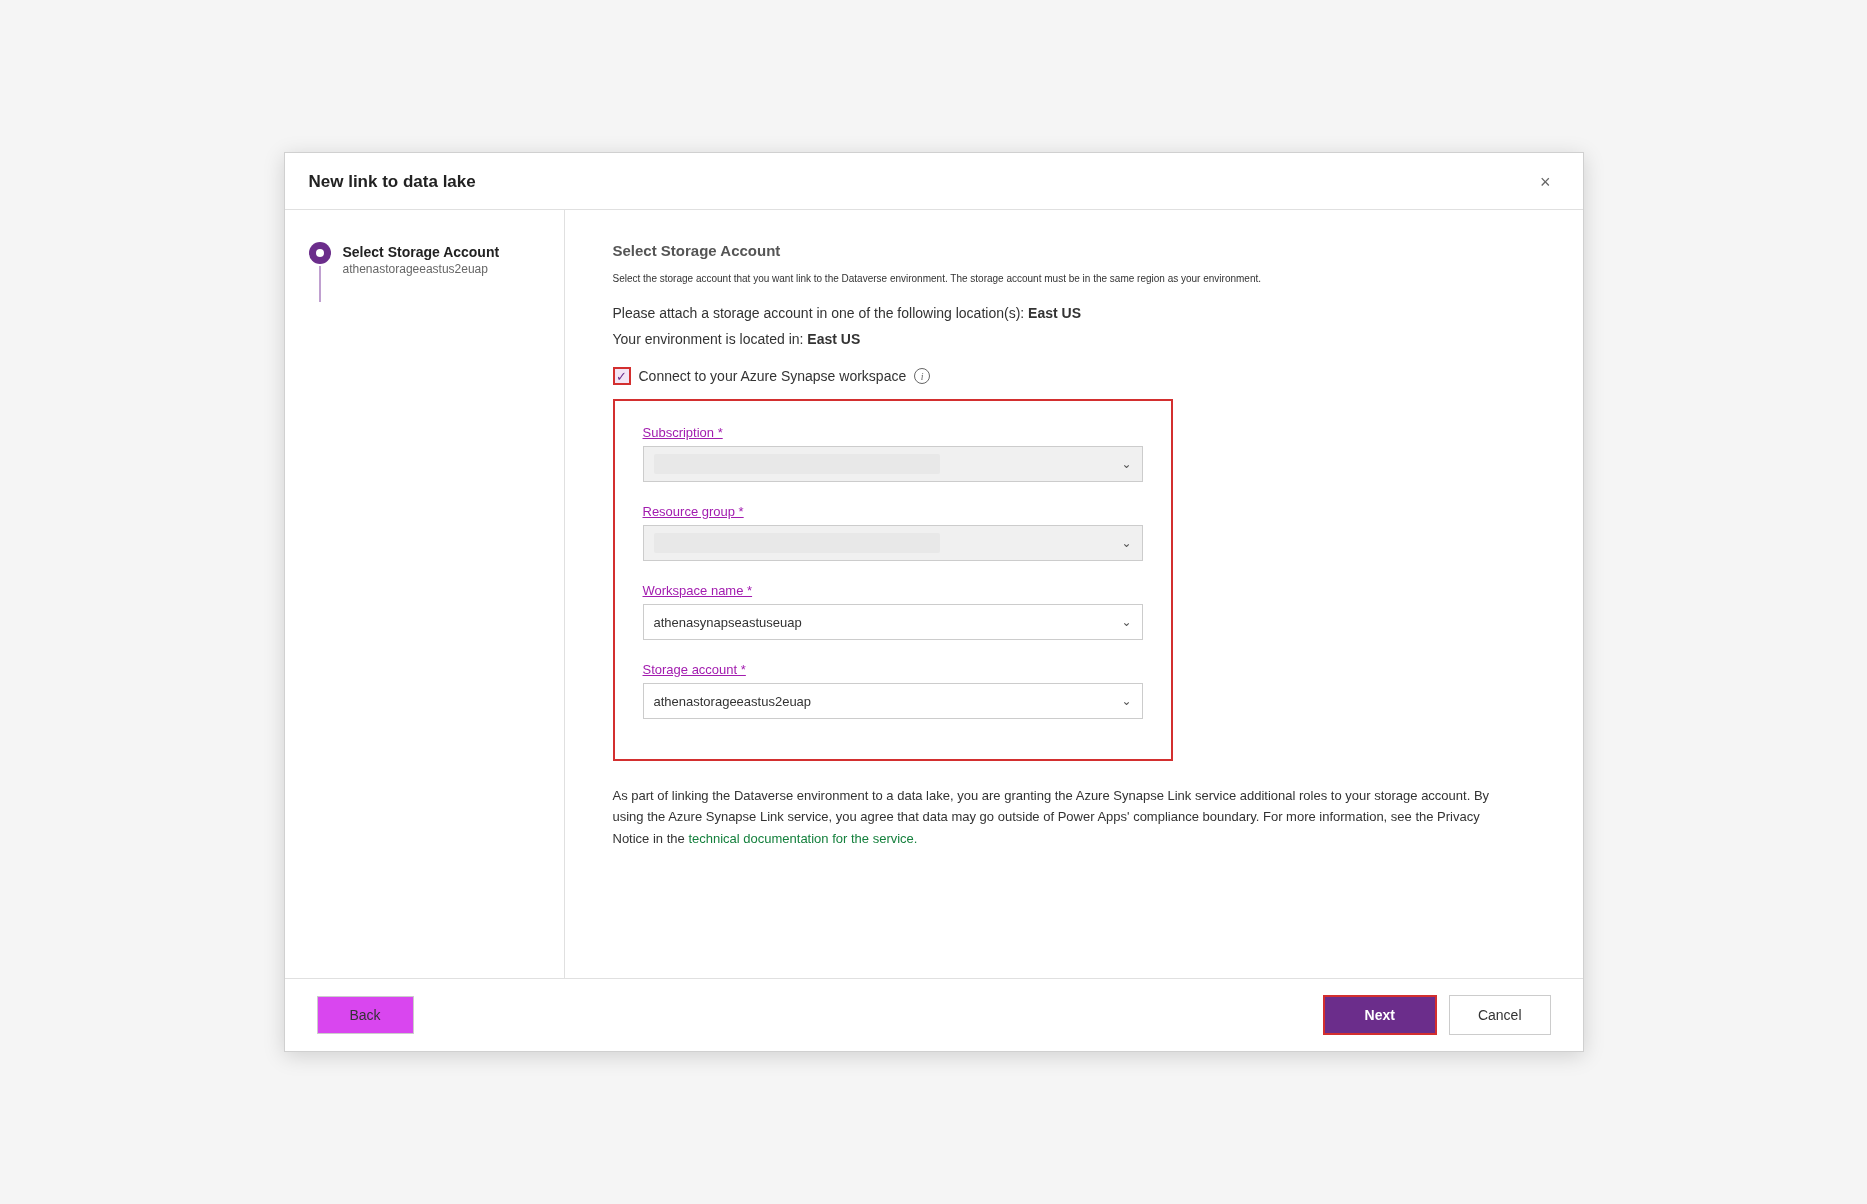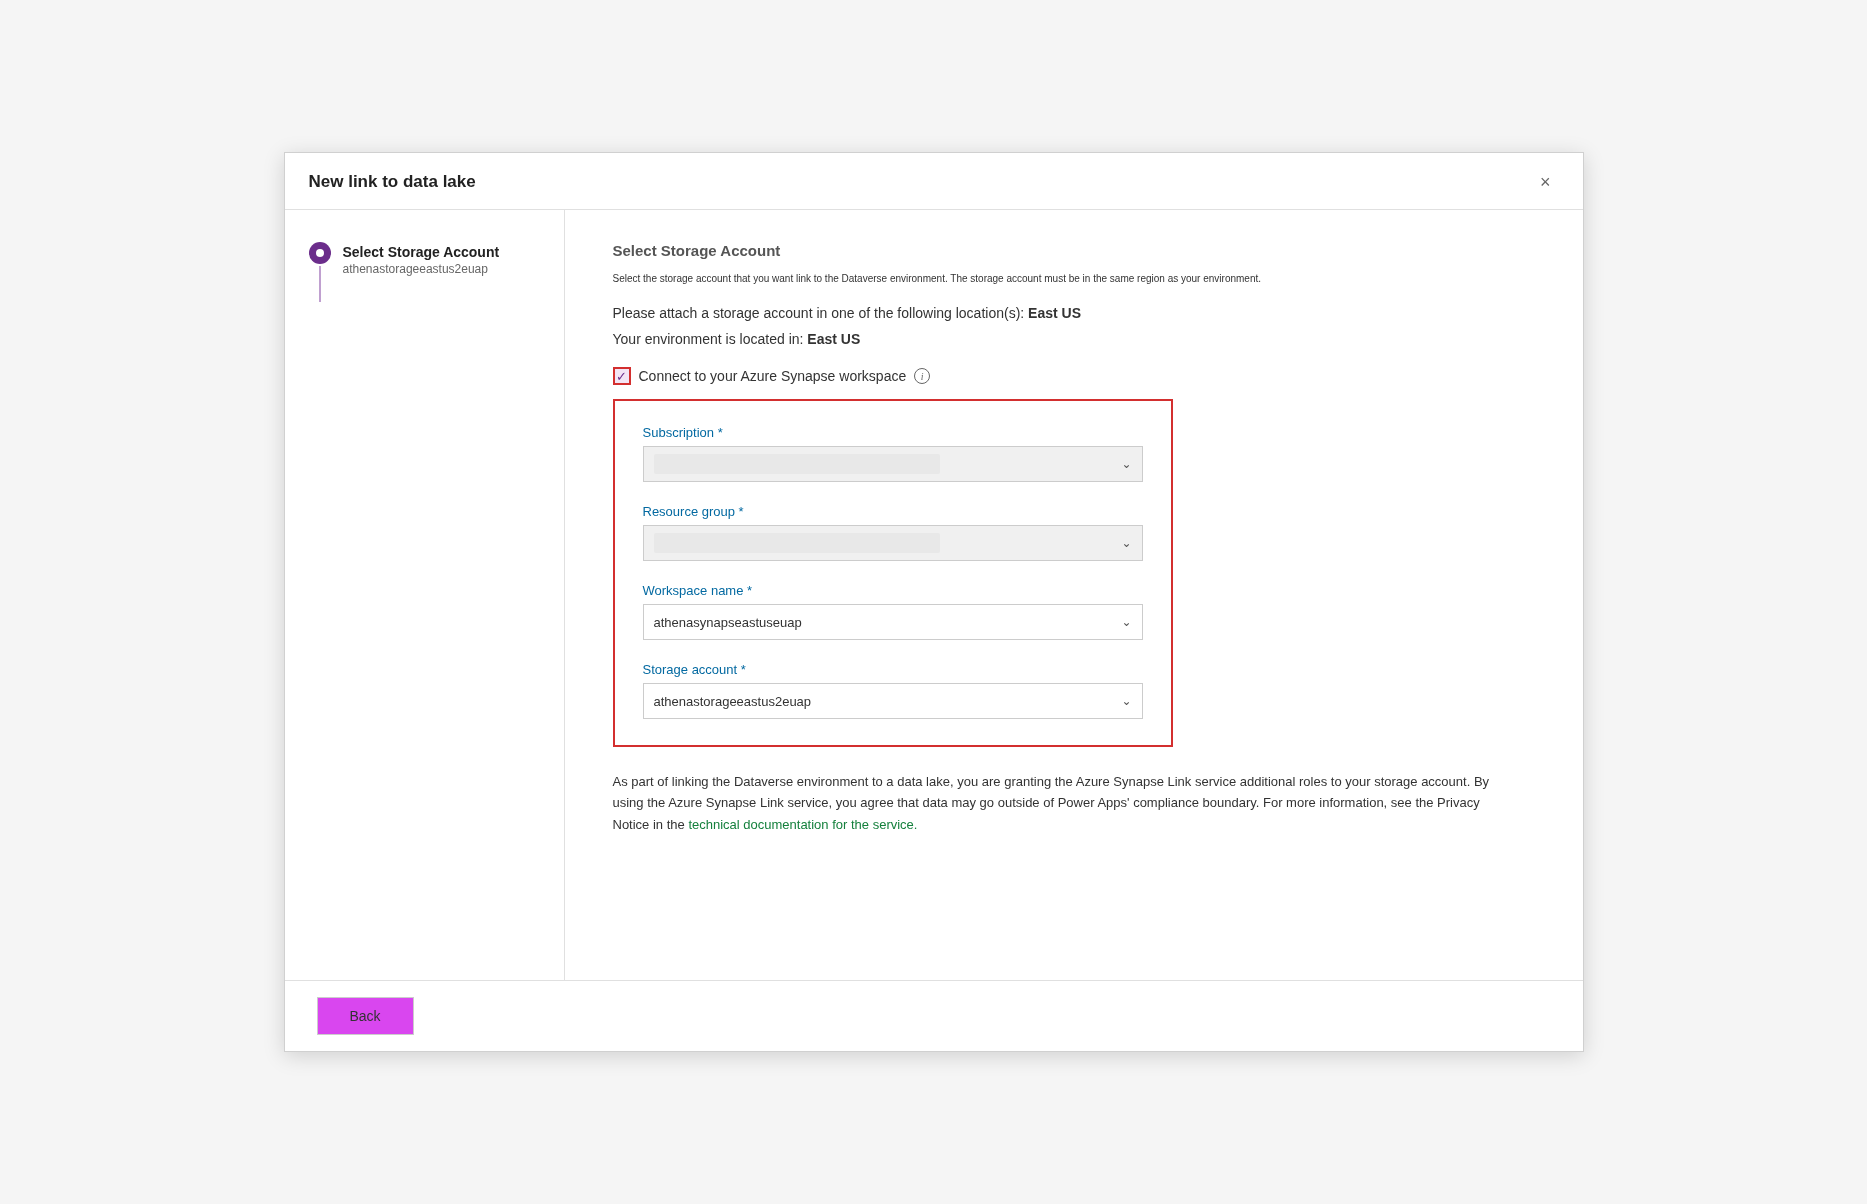--- a/index.html
+++ b/index.html
@@ -187,27 +187,28 @@
     .form-box {
       border: 2px solid #d32f2f;
       padding: 24px 28px;
       max-width: 560px;
       margin-bottom: 24px;
     }
     .form-field {
       margin-bottom: 22px;
     }
     .form-field:last-child {
-      margin-bottom: 2px;
+      margin-bottom: 16px;
     }
     .field-label {
       font-size: 13px;
-      color: #0369a1;
+      color: #a21caf;
       margin-bottom: 6px;
       display: block;
+      text-decoration: underline;
     }
     .field-dropdown {
       width: 100%;
       height: 36px;
       border: 1px solid #ccc;
       background: #fff;
       display: flex;
       align-items: center;
       justify-content: space-between;
       padding: 0 10px;
@@ -370,14 +371,18 @@
       <p class="footer-note">
         <span>As part of linking the Dataverse environment to a data lake, you are granting the Azure Synapse Link service additional roles to your storage account. By using the Azure Synapse Link service, you agree that data may go outside of Power Apps' compliance boundary. For more information, see the Privacy Notice in the </span><a class="footer-link" href="#">technical documentation for the service.</a>
       </p>
     </div>
   </div>
 
   <div class="dialog-footer">
     <div class="footer-left">
       <button class="btn-back">Back</button>
     </div>
+    <div class="footer-right">
+      <button class="btn-next">Next</button>
+      <button class="btn-cancel">Cancel</button>
+    </div>
   </div>
 </div>
 
 </body></html>

